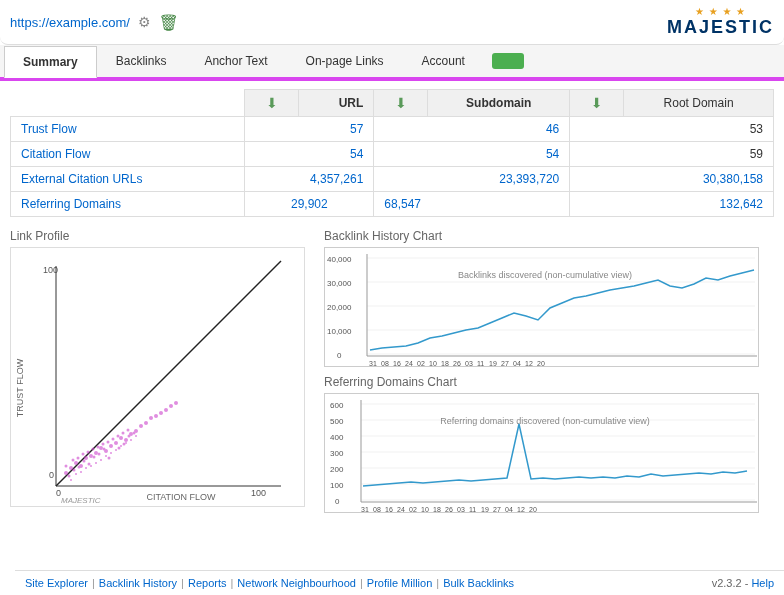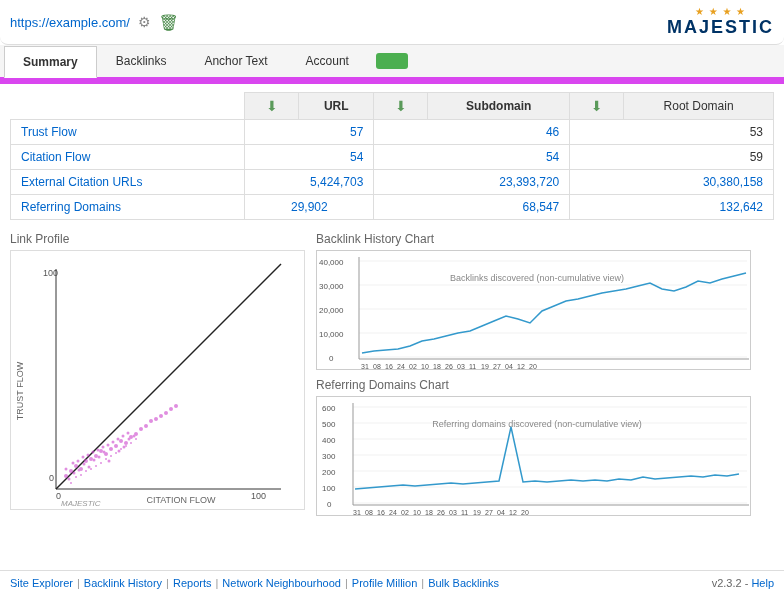--- a/index.html
+++ b/index.html
@@ -7,47 +7,47 @@
 
     
     .top-bar { display: flex; align-items: center; justify-content: space-between; padding: 6px 10px; background: #fff; border-bottom: 1px solid #ddd; border-radius: 8px; }
     .top-bar-left { display: flex; align-items: center; gap: 8px; }
     .site-url { color: #0066cc; font-size: 13px; text-decoration: none; }
     .logo { display: flex; flex-direction: column; align-items: center; }
     .logo-stars { color: #e8a020; font-size: 10px; letter-spacing: 1px; }
     .logo-text { font-size: 18px; font-weight: bold; color: #003366; letter-spacing: 2px; }
 
     
-    .nav-tabs { display: flex; align-items: center; background: #f5f5f5; border-bottom: 7px solid #d946ef; padding: 0 4px; }
+    .nav-tabs { display: flex; align-items: center; background: #f5f5f5; border-bottom: 4px solid #d946ef; padding: 0 4px; }
     .nav-tab { padding: 8px 18px; cursor: pointer; border: 1px solid transparent; font-size: 12px; color: #333; background: transparent; }
     .nav-tab.active { background: #fff; border-color: #ccc; border-bottom-color: #fff; margin-bottom: -1px; font-weight: bold; }
     .toggle-switch { display: inline-flex; align-items: center; gap: 4px; margin-left: 8px; }
     .toggle-box { width: 32px; height: 16px; background: #4caf50; border-radius: 3px; cursor: pointer; }
 
     
     .main { padding: 8px 10px; }
 
     
     .metrics-table { width: 100%; border-collapse: collapse; margin-bottom: 12px; }
     .metrics-table th, .metrics-table td { border: 1px solid #ddd; padding: 5px 10px; text-align: right; }
     .metrics-table th { background: #f0f0f0; font-weight: normal; font-size: 12px; }
     .metrics-table td:first-child { text-align: left; }
     .metrics-table th:first-child { background: #fff; border: none; }
     .link-blue { color: #0066cc; text-decoration: none; }
 
     
-    .lower-section { display: flex; gap: 6px; }
+    .lower-section { display: flex; gap: 14px; }
     .link-profile { width: 300px; flex-shrink: 0; }
     .chart-section { flex: 1; }
 
     
     .section-title { font-size: 12px; color: #666; margin-bottom: 4px; font-weight: normal; }
 
     
-    .footer { position: absolute; bottom: 0; left: 0; right: 0; display: flex; justify-content: space-between; padding: 6px 10px; border-top: 1px solid #ddd; background: #fff; font-size: 11px; }
+    .footer { position: absolute; bottom: 0; left: 15px; right: 0; display: flex; justify-content: space-between; padding: 6px 10px; border-top: 1px solid #ddd; background: #fff; font-size: 11px; }
     .footer-links { display: flex; gap: 0; }
     .footer-link { color: #0066cc; text-decoration: none; }
     .footer-sep { color: #999; margin: 0 4px; }
     .footer-version { color: #666; text-align: right; }
     .footer-help { color: #0066cc; text-decoration: none; }
   </style>
 </head>
 <body>
 
 <div class="top-bar">
@@ -59,36 +59,37 @@
   <div class="logo">
     <div class="logo-stars">★ ★ ★ ★</div>
     <div class="logo-text">MAJESTIC</div>
   </div>
 </div>
 
 <div class="nav-tabs">
   <div class="nav-tab active">Summary</div>
   <div class="nav-tab">Backlinks</div>
   <div class="nav-tab">Anchor Text</div>
+  <div class="nav-tab">On-page Links</div>
   <div class="nav-tab">Account</div>
   <div class="toggle-switch">
     <div class="toggle-box"></div>
   </div>
 </div>
 
 <div class="main">
 
   <table class="metrics-table">
     <thead>
       <tr>
         <th></th>
         <th style="text-align:center;">
           <span style="color:#5a9a5a; font-size:14px;">⬇</span>
         </th>
-        <th style="text-align:center; font-weight:bold;">URL</th>
+        <th style="font-weight:bold;">URL</th>
         <th style="text-align:center;">
           <span style="color:#5a9a5a; font-size:14px;">⬇</span>
         </th>
         <th style="text-align:center; font-weight:bold;">Subdomain</th>
         <th style="text-align:center;">
           <span style="color:#5a9a5a; font-size:14px;">⬇</span>
         </th>
         <th style="text-align:center; font-weight:normal;">Root Domain</th>
       </tr>
     </thead>
@@ -100,28 +101,28 @@
         <td colspan="2" style="text-align:right;">53</td>
       </tr>
       <tr>
         <td><a href="#" class="link-blue">Citation Flow</a></td>
         <td colspan="2" style="text-align:right; color:#0066cc;">54</td>
         <td colspan="2" style="text-align:right; color:#0066cc;">54</td>
         <td colspan="2" style="text-align:right;">59</td>
       </tr>
       <tr>
         <td><a href="#" class="link-blue">External Citation URLs</a></td>
-        <td colspan="2" style="text-align:right; color:#0066cc;">5,424,703</td>
+        <td colspan="2" style="text-align:right; color:#0066cc;">4,357,261</td>
         <td colspan="2" style="text-align:right; color:#0066cc;">23,393,720</td>
         <td colspan="2" style="text-align:right; color:#0066cc;">30,380,158</td>
       </tr>
       <tr>
         <td><a href="#" class="link-blue">Referring Domains</a></td>
         <td colspan="2" style="text-align:center; color:#0066cc;">29,902</td>
-        <td colspan="2" style="text-align:right; color:#0066cc;">68,547</td>
+        <td colspan="2" style="text-align:left; color:#0066cc;">68,547</td>
         <td colspan="2" style="text-align:right; color:#0066cc;">132,642</td>
       </tr>
     </tbody>
   </table>
 
   <div class="lower-section">
 
     <div class="link-profile">
       <div class="section-title">Link Profile</div>
       <svg width="295" height="260" style="border:1px solid #ddd; background:#fff;">

